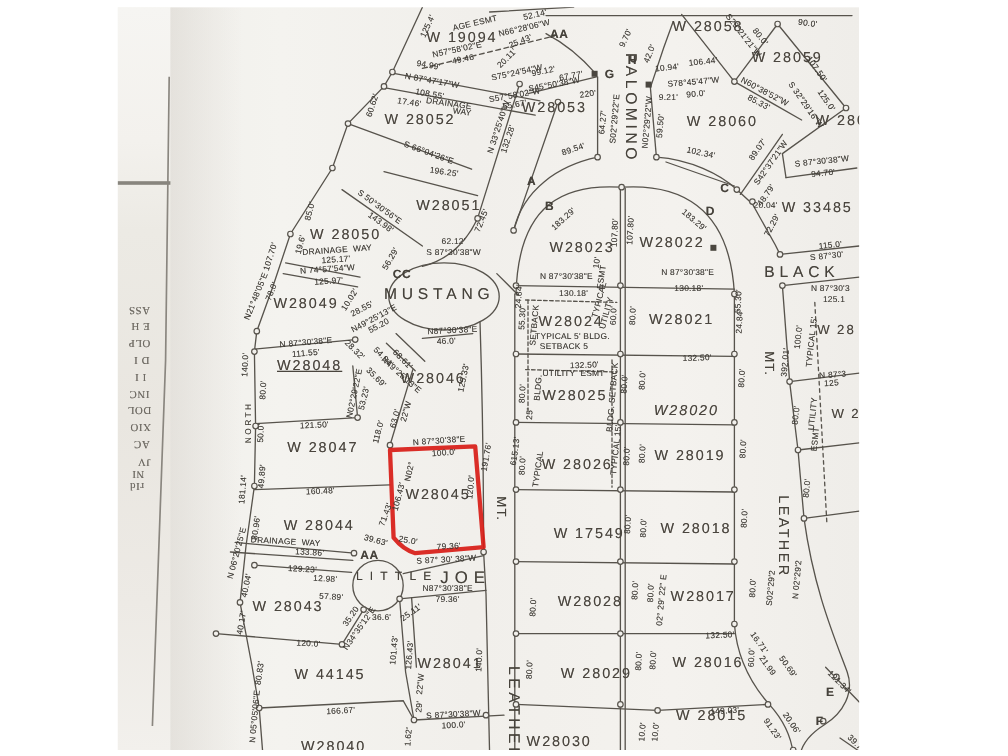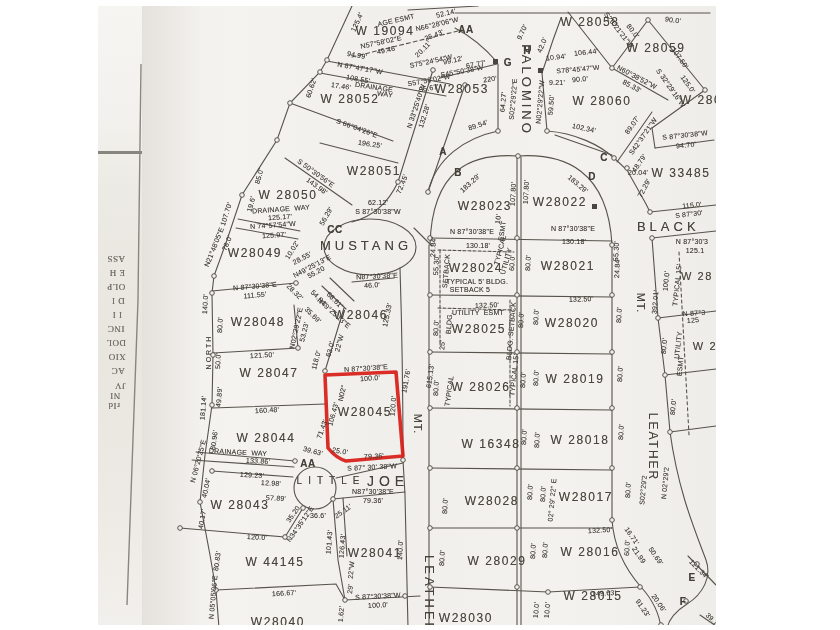--- a/index.html
+++ b/index.html
@@ -193,38 +193,38 @@
       <span class="lbl lot" style="left: 385px; top: 31px; transform: translate(-50%, -50%) rotate(0deg);">W 19094</span>
       <span class="lbl lot" style="left: 350px; top: 99px; transform: translate(-50%, -50%) rotate(0deg);">W 28052</span>
       <span class="lbl lot" style="left: 462px; top: 89px; transform: translate(-50%, -50%) rotate(0deg);">W28053</span>
       <span class="lbl lot" style="left: 590px; top: 22px; transform: translate(-50%, -50%) rotate(0deg);">W 28058</span>
       <span class="lbl lot" style="left: 656px; top: 48px; transform: translate(-50%, -50%) rotate(0deg);">W 28059</span>
       <span class="lbl lot" style="left: 602px; top: 101px; transform: translate(-50%, -50%) rotate(0deg);">W 28060</span>
       <span class="lbl lot" style="left: 701px; top: 100px; transform: translate(-50%, -50%) rotate(0deg);">W 280</span>
       <span class="lbl lot" style="left: 374px; top: 171px; transform: translate(-50%, -50%) rotate(0deg);">W28051</span>
       <span class="lbl lot" style="left: 288px; top: 195px; transform: translate(-50%, -50%) rotate(0deg);">W 28050</span>
       <span class="lbl lot" style="left: 255px; top: 253px; transform: translate(-50%, -50%) rotate(0deg);">W28049</span>
-      <span class="lbl lot" style="left: 258px; top: 322px; transform: translate(-50%, -50%) rotate(0deg);">W28048</span>
+      <span class="lbl lot" style="left: 258px; top: 304px; transform: translate(-50%, -50%) rotate(0deg); text-decoration: underline;">W28048</span>
       <span class="lbl lot" style="left: 361px; top: 315px; transform: translate(-50%, -50%) rotate(0deg);">W28046</span>
       <span class="lbl lot" style="left: 269px; top: 373px; transform: translate(-50%, -50%) rotate(0deg);">W 28047</span>
       <span class="lbl lot" style="left: 365px; top: 412px; transform: translate(-50%, -50%) rotate(0deg);">W28045</span>
       <span class="lbl lot" style="left: 266px; top: 438px; transform: translate(-50%, -50%) rotate(0deg);">W 28044</span>
       <span class="lbl lot" style="left: 240px; top: 505px; transform: translate(-50%, -50%) rotate(0deg);">W 28043</span>
       <span class="lbl lot" style="left: 275px; top: 562px; transform: translate(-50%, -50%) rotate(0deg);">W 44145</span>
       <span class="lbl lot" style="left: 375px; top: 553px; transform: translate(-50%, -50%) rotate(0deg);">W28041</span>
       <span class="lbl lot" style="left: 278px; top: 622px; transform: translate(-50%, -50%) rotate(0deg);">W28040</span>
       <span class="lbl lot" style="left: 485px; top: 206px; transform: translate(-50%, -50%) rotate(0deg);">W28023</span>
       <span class="lbl lot" style="left: 560px; top: 202px; transform: translate(-50%, -50%) rotate(0deg);">W28022</span>
       <span class="lbl lot" style="left: 476px; top: 268px; transform: translate(-50%, -50%) rotate(0deg);">W28024</span>
       <span class="lbl lot" style="left: 568px; top: 266px; transform: translate(-50%, -50%) rotate(0deg);">W28021</span>
       <span class="lbl lot" style="left: 479px; top: 329px; transform: translate(-50%, -50%) rotate(0deg);">W28025</span>
-      <span class="lbl lot" style="left: 572px; top: 323px; transform: translate(-50%, -50%) rotate(0deg);">W28020</span>
+      <span class="lbl lot" style="left: 572px; top: 342px; transform: translate(-50%, -50%) rotate(0deg); font-style: italic;">W28020</span>
       <span class="lbl lot" style="left: 481px; top: 387px; transform: translate(-50%, -50%) rotate(0deg);">W 28026</span>
       <span class="lbl lot" style="left: 575px; top: 379px; transform: translate(-50%, -50%) rotate(0deg);">W 28019</span>
-      <span class="lbl lot" style="left: 491px; top: 444px; transform: translate(-50%, -50%) rotate(0deg);">W 16348</span>
+      <span class="lbl lot" style="left: 491px; top: 444px; transform: translate(-50%, -50%) rotate(0deg);">W 17549</span>
       <span class="lbl lot" style="left: 580px; top: 440px; transform: translate(-50%, -50%) rotate(0deg);">W 28018</span>
       <span class="lbl lot" style="left: 492px; top: 501px; transform: translate(-50%, -50%) rotate(0deg);">W28028</span>
       <span class="lbl lot" style="left: 586px; top: 497px; transform: translate(-50%, -50%) rotate(0deg);">W28017</span>
       <span class="lbl lot" style="left: 497px; top: 561px; transform: translate(-50%, -50%) rotate(0deg);">W 28029</span>
       <span class="lbl lot" style="left: 590px; top: 552px; transform: translate(-50%, -50%) rotate(0deg);">W 28016</span>
       <span class="lbl lot" style="left: 466px; top: 618px; transform: translate(-50%, -50%) rotate(0deg);">W28030</span>
       <span class="lbl lot" style="left: 593px; top: 596px; transform: translate(-50%, -50%) rotate(0deg);">W 28015</span>
       <span class="lbl lot" style="left: 681px; top: 173px; transform: translate(-50%, -50%) rotate(0deg);">W 33485</span>
       <span class="lbl lot" style="left: 697px; top: 276px; transform: translate(-50%, -50%) rotate(0deg); font-size: 11px;">W 28</span>
       <span class="lbl lot" style="left: 705px; top: 346px; transform: translate(-50%, -50%) rotate(0deg); font-size: 11px;">W 2</span>

